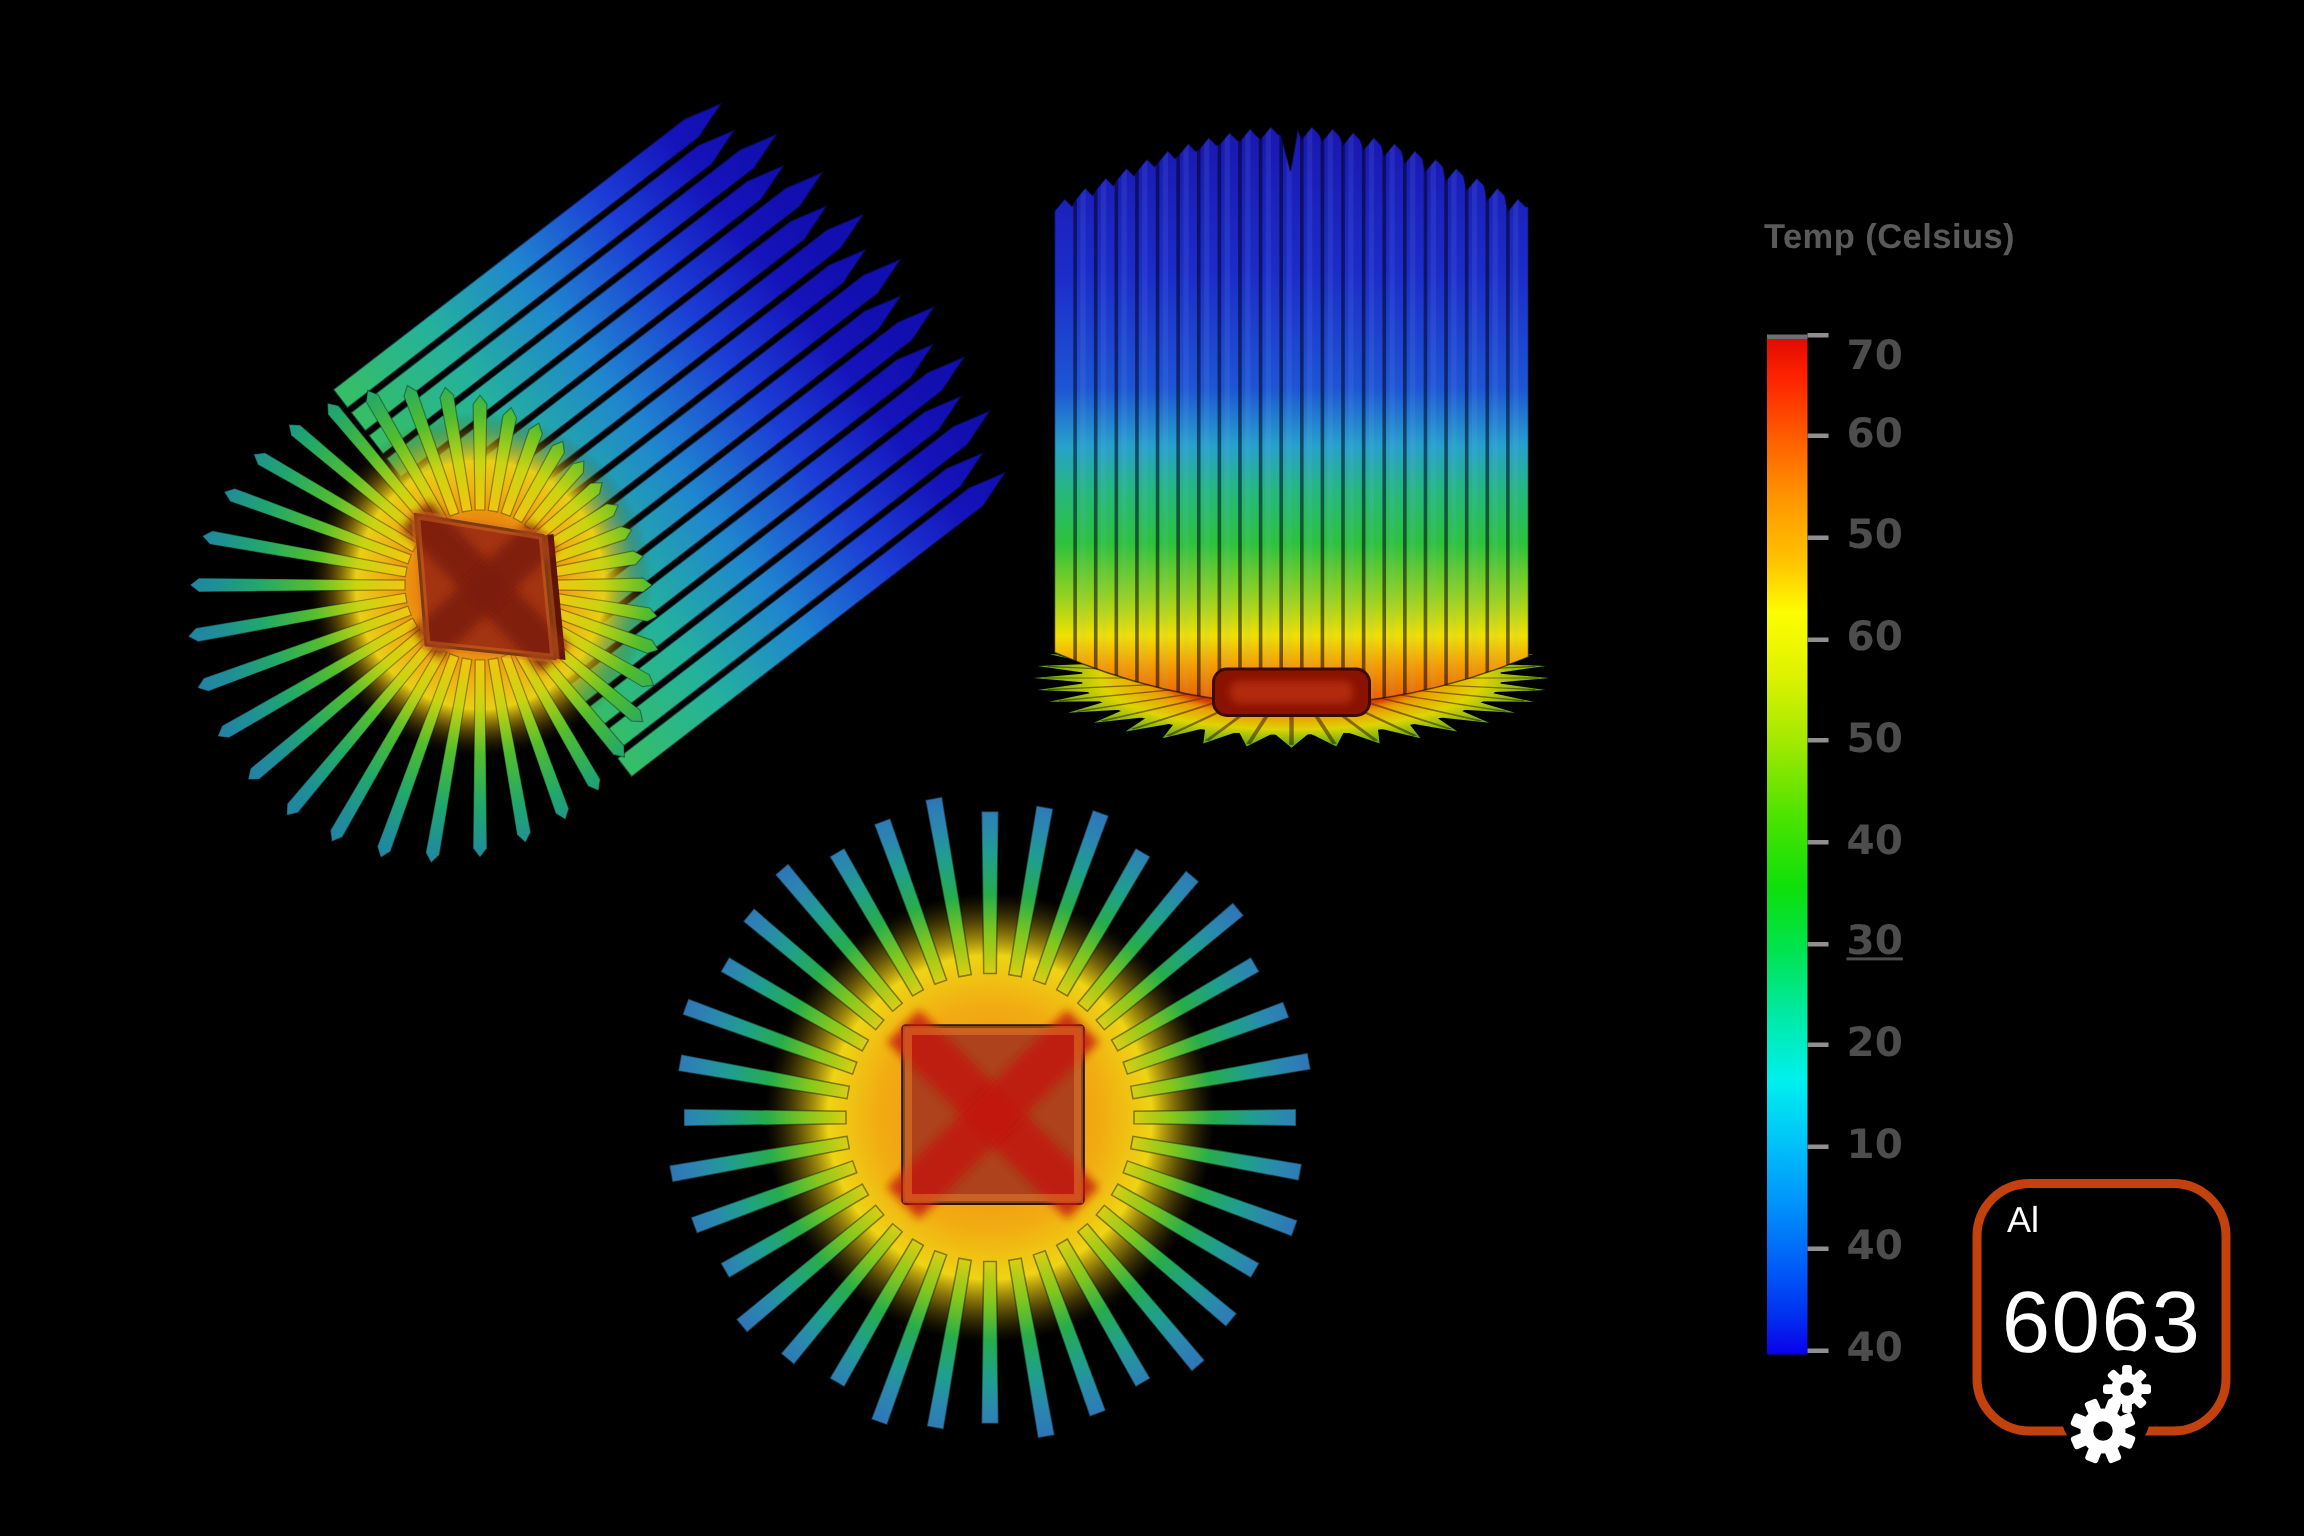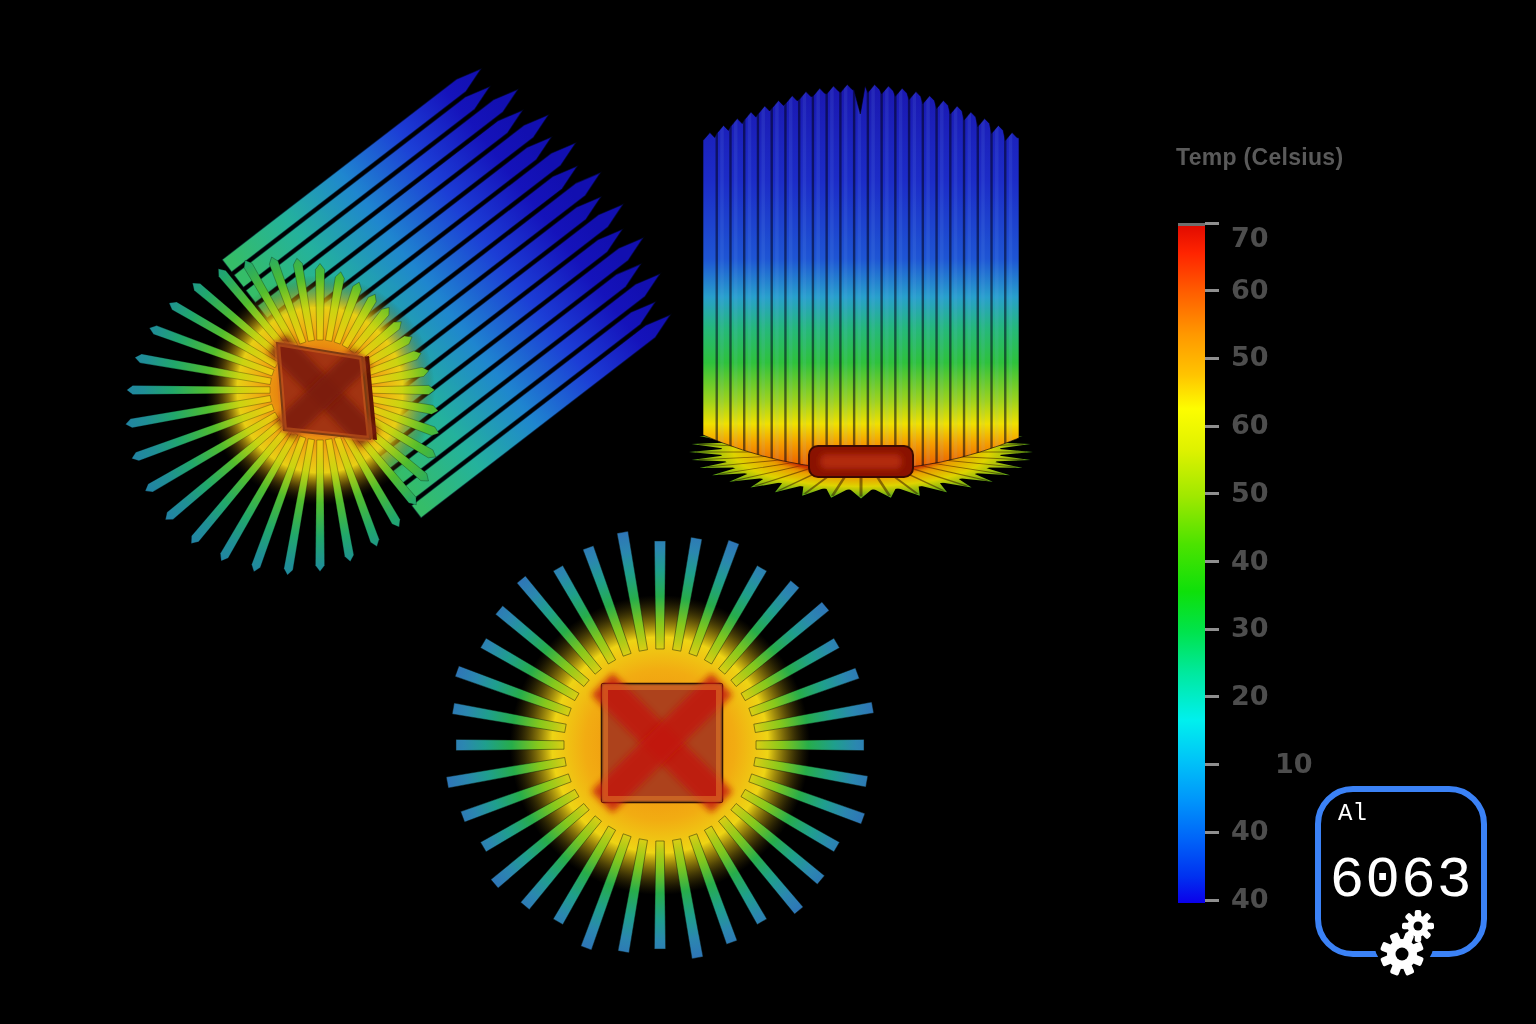--- a/index.html
+++ b/index.html
@@ -14,21 +14,21 @@
       color:#5a5a5a;letter-spacing:.3px;text-shadow:0 1px 1px #000,0 0 2px #000;}
   .colorbar{position:absolute;left:1178px;top:223px;width:27px;height:677px;
       border-top:3px solid #6f6f6f;box-sizing:content-box;}
   .tick{position:absolute;left:1205px;width:14px;height:3px;background:#8f8f8f;}
   .tlabel{position:absolute;left:1231px;transform:translateY(-54%);
       font-family:"DejaVu Sans",sans-serif;font-size:27px;font-weight:600;
       color:#4d4d4d;text-shadow:0 1px 2px #000,0 0 1px #000;}
 
   
   .badge{position:absolute;left:1315px;top:786px;width:172px;height:171px;
-      border:6px solid #3b82f6;border-radius:38px;box-sizing:border-box;font-family:Liberation Mono, monospace;}
+      border:6px solid #c2410c;border-radius:38px;box-sizing:border-box;}
   .badge-el{position:absolute;left:17px;top:8px;font-size:24px;color:#fff;}
   .badge-grade{position:absolute;left:0;right:0;top:56px;text-align:center;
       font-size:58px;color:#fff;letter-spacing:1px;}
   .badge-gears{position:absolute;left:1352px;top:880px;width:120px;height:120px;}
 </style>
 </head>
 <body>
 
 <div class="stage">
 
@@ -324,25 +324,25 @@
       <div class="tlabel" style="top: 290.7px;">60</div>
       <div class="tick" style="top: 356.9px;"></div>
       <div class="tlabel" style="top: 358.4px;">50</div>
       <div class="tick" style="top: 424.6px;"></div>
       <div class="tlabel" style="top: 426.1px;">60</div>
       <div class="tick" style="top: 492.3px;"></div>
       <div class="tlabel" style="top: 493.8px;">50</div>
       <div class="tick" style="top: 560px;"></div>
       <div class="tlabel" style="top: 561.5px;">40</div>
       <div class="tick" style="top: 627.7px;"></div>
-      <div class="tlabel" style="top: 629.2px;">30</div>
+      <div class="tlabel" style="top: 629.2px; text-decoration: underline;">30</div>
       <div class="tick" style="top: 695.4px;"></div>
       <div class="tlabel" style="top: 696.9px;">20</div>
       <div class="tick" style="top: 763.1px;"></div>
-      <div class="tlabel" style="top: 764.6px; margin-left: 44px;">10</div>
+      <div class="tlabel" style="top: 764.6px;">10</div>
       <div class="tick" style="top: 830.8px;"></div>
       <div class="tlabel" style="top: 832.3px;">40</div>
       <div class="tick" style="top: 898.5px;"></div>
       <div class="tlabel" style="top: 900px;">40</div>
     </div>
 
   <div class="badge">
     <span class="badge-el">Al</span>
     <div class="badge-grade">6063</div>
   </div>

